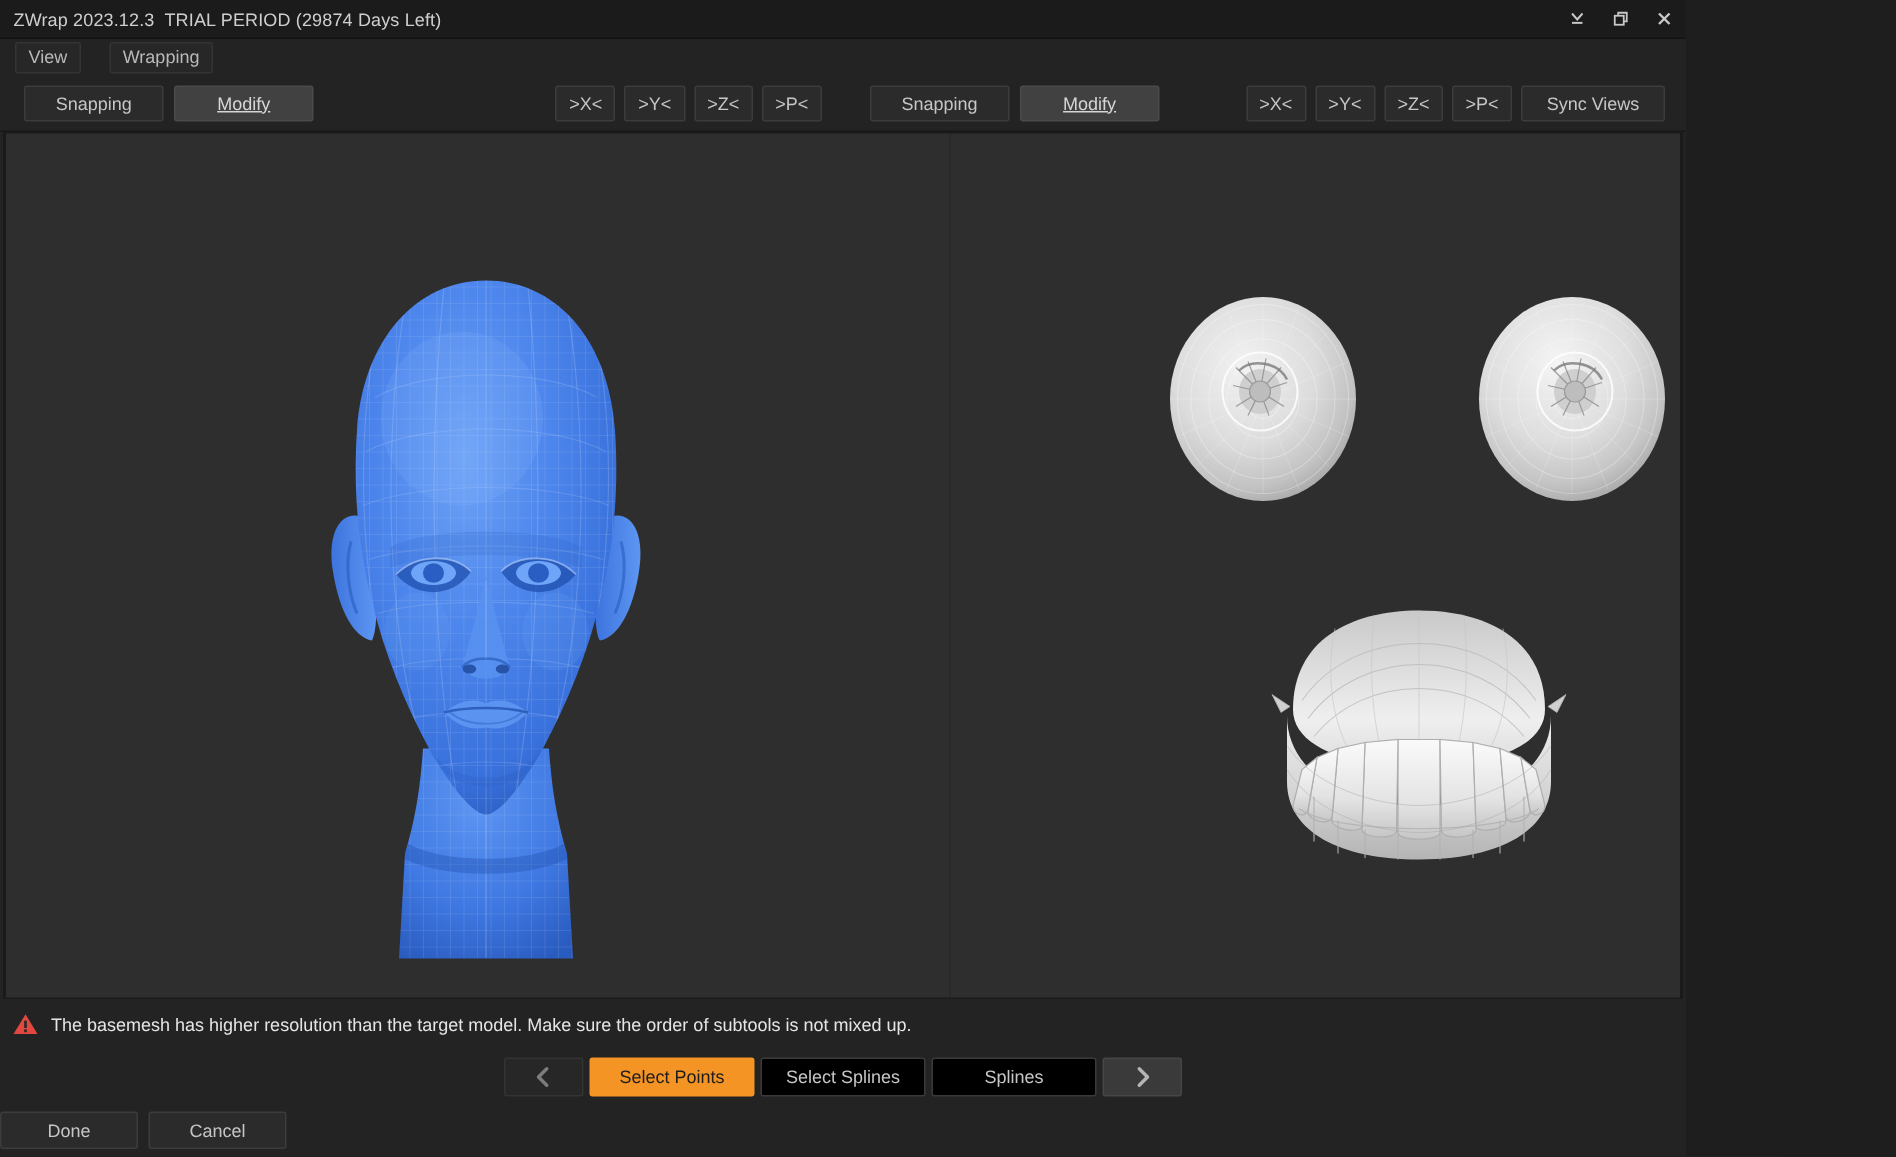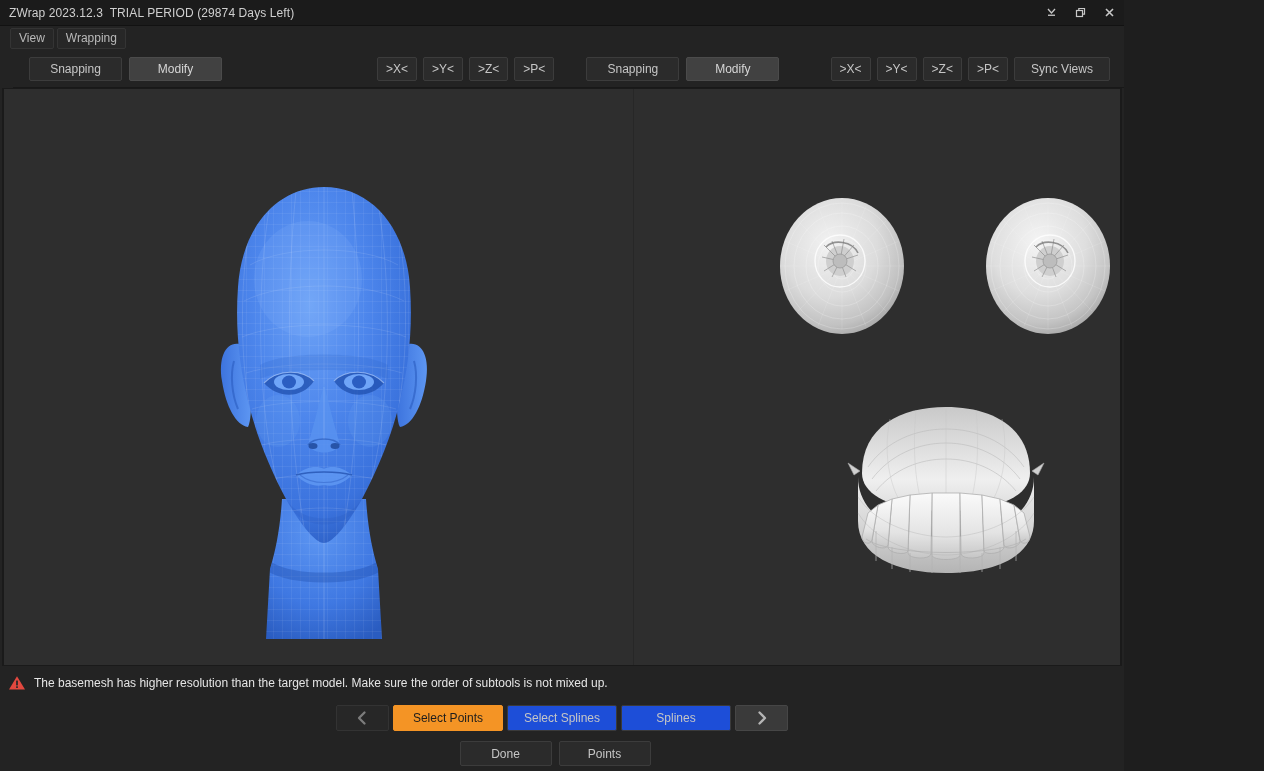--- a/index.html
+++ b/index.html
@@ -21,48 +21,48 @@
   .titlebar-spacer { flex: 1; }
   .winbtns { display: flex; height: 26px; }
   .winbtn {
     width: 29px; height: 26px; display: flex; align-items: center; justify-content: center;
     color: #c8c8c8; background: transparent; border: 0; cursor: default;
   }
   .winbtn svg { display: block; }
 
   
   .menubar {
-    height: 24px; background: #232323; display: flex; align-items: center; gap: 3px;
+    height: 24px; background: #232323; display: flex; align-items: center; gap: 19px;
     padding-left: 10px; flex: 0 0 24px;
   }
   .menu-item {
     font-size: 12px; color: #b9b9b9; padding: 2px 8px 3px;
     border: 1px solid #343434; background: #272727; border-radius: 2px; line-height: 14px;
   }
 
   
   .toolbar-row {
     height: 38px; flex: 0 0 38px; background: #232323;
-    display: flex; align-items: center; border-bottom: 1px solid #181818; margin-left: 13px;
+    display: flex; align-items: center; border-bottom: 1px solid #181818;
   }
   .tb-half { display: flex; align-items: center; height: 100%; }
   .tb-half.left { width: 632px; padding: 0 14px 0 16px; }
   .tb-half.right { width: 632px; padding: 0 14px 0 18px; }
   .tb-left-group { display: flex; gap: 7px; }
   .tb-spacer { flex: 1; }
   .tb-right-group { display: flex; gap: 6px; }
 
   .btn {
     background: #2b2b2b; border: 1px solid #3c3c3c; color: #c6c6c6;
     font-size: 12px; font-family: "Liberation Sans", sans-serif;
     border-radius: 2px; height: 24px; display: flex; align-items: center;
     justify-content: center; padding: 0 12px; white-space: nowrap; cursor: default;
   }
   .btn.wide { min-width: 93px; }
-  .btn.active { background: #414141; border-color: #4b4b4b; color: #d6d6d6; }
+  .btn.active { background: #414141; border-color: #4b4b4b; color: #d6d6d6; text-decoration: underline; }
   .btn.axis { min-width: 38px; padding: 0 8px; font-size: 12px; }
   .btn.sync { min-width: 96px; }
 
   
   .viewarea {
     flex: 1 1 auto; display: flex; background: #2c2c2c;
     border: 1px solid #1a1a1a; border-left: 2px solid #1a1a1a; border-right: 2px solid #1a1a1a;
     margin: 0 2px; position: relative; overflow: hidden;
   }
   .viewport { position: relative; height: 100%; overflow: hidden; background: #2e2e2e; }
@@ -90,30 +90,30 @@
   .nav-btn {
     width: 53px; height: 26px; background: #282828; border: 1px solid #333;
     display: flex; align-items: center; justify-content: center; border-radius: 2px; cursor: default;
   }
   .nav-btn.prev { background: #272727; }
   .nav-btn.next { background: #3a3a3a; border-color: #464646; }
   .nav-btn svg { display: block; }
   .step-btn {
     height: 26px; border-radius: 2px; font-size: 12px; display: flex; align-items: center;
     justify-content: center; padding: 0 16px; border: 1px solid #3a3a3a;
-    background: #1d4ed8; color: #c6c6c6; white-space: nowrap; cursor: default; min-width: 110px;
+    background: #000000; color: #c6c6c6; white-space: nowrap; cursor: default; min-width: 110px;
   }
   .step-btn.current {
     background: #f49425; border-color: #f49425; color: #1d1d1d; font-weight: normal;
   }
 
   
   .footer {
     height: 35px; flex: 0 0 35px; background: #232323;
-    display: flex; align-items: center; justify-content: center;
+    display: flex; align-items: center; justify-content: flex-start;
     padding-right: 14px; gap: 7px;
   }
   .footer .btn { min-width: 92px; height: 25px; }
 </style>
 </head>
 <body>
 
 <div class="app">
 
   <div class="titlebar">
@@ -498,16 +498,16 @@
       <div class="nav-btn next">
         <svg width="18" height="18" viewBox="0 0 18 18">
           <path d="M6.5 3.5 L12 9 L6.5 14.5" fill="none" stroke="#b5b5b5" stroke-width="2.3" stroke-linecap="round" stroke-linejoin="round"></path>
         </svg>
       </div>
     </div>
   </div>
 
   <div class="footer">
     <div class="btn">Done</div>
-    <div class="btn">Points</div>
+    <div class="btn">Cancel</div>
   </div>
 
 </div>
 
 </body></html>

